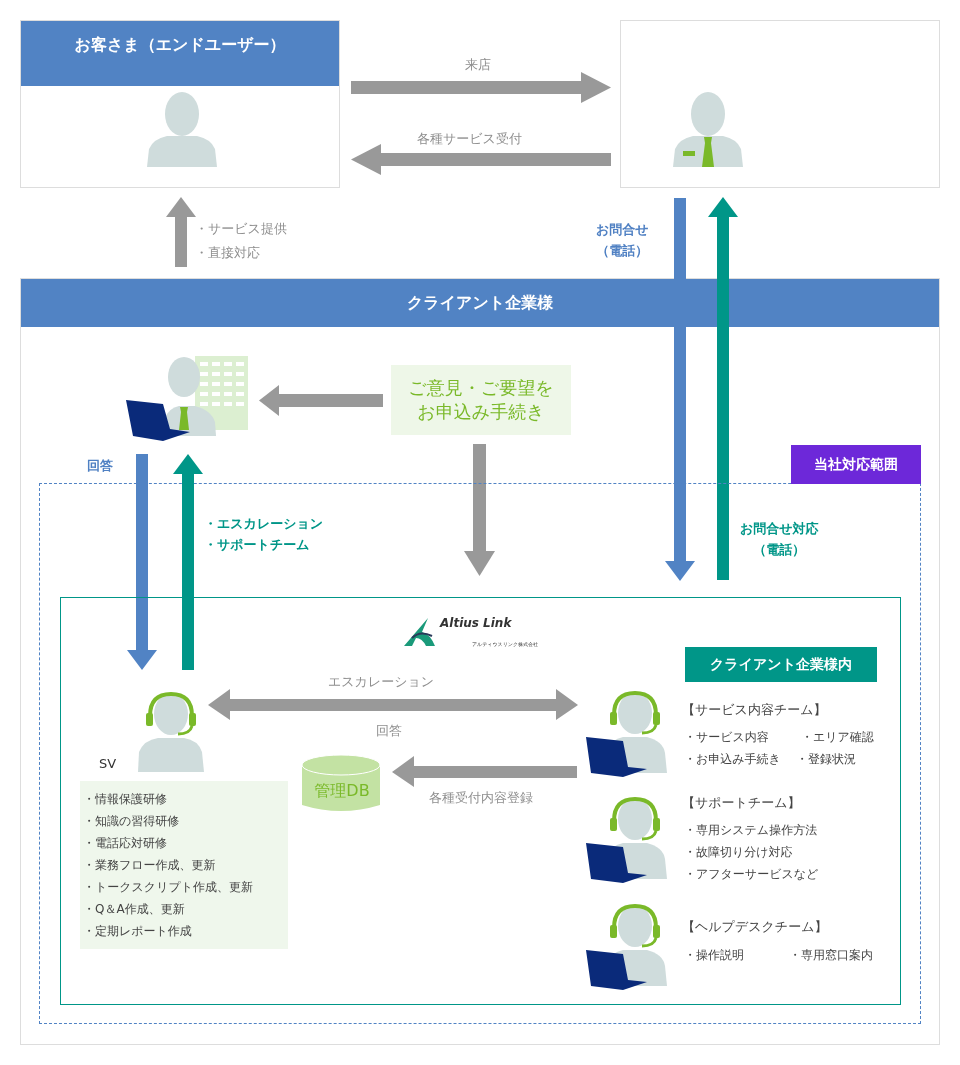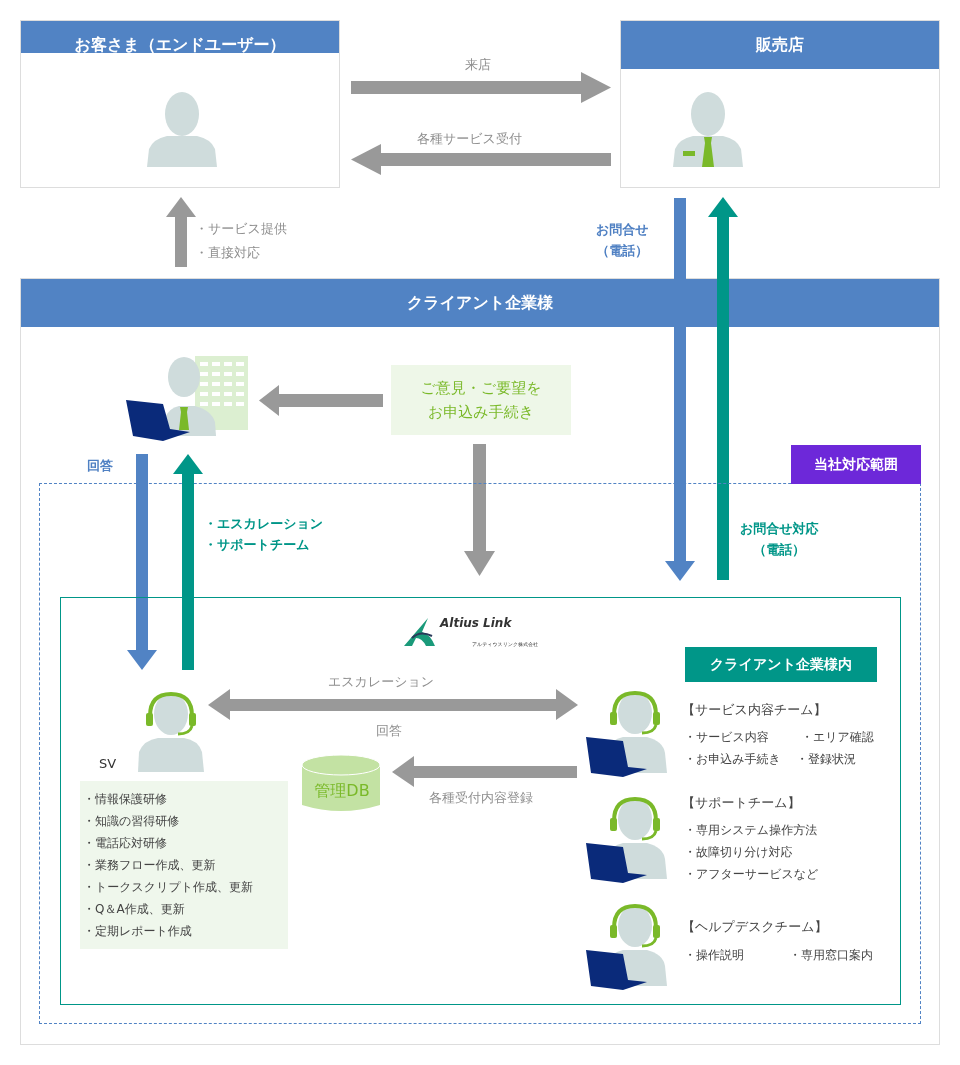--- a/index.html
+++ b/index.html
@@ -11,29 +11,28 @@
   .teal-t{color:#009688;font-weight:bold;font-size:13px;}
   .list{position:absolute;font-size:12px;color:#444;line-height:22px;white-space:nowrap;margin:0;padding:0;list-style:none;}
   .list li::before{content:"・";}
   .teamtitle{position:absolute;font-size:13px;color:#444;white-space:nowrap;}
   svg{position:absolute;overflow:visible;}
 </style>
 </head>
 <body>
 
 <div class="box" style="left:20px;top:20px;width:320px;height:168px;">
-  <div class="bhead" style="height:32px;line-height:48px;">お客さま（エンドユーザー）</div>
+  <div class="bhead" style="height:65px;line-height:48px;">お客さま（エンドユーザー）</div>
   <svg width="70" height="76" style="left:126px;top:70px;">
     <ellipse cx="35" cy="23" rx="17" ry="22" fill="#cfdcdc"></ellipse>
     <path d="M0 76 L2 58 Q6 48 20 45 L50 45 Q64 48 68 58 L70 76 Z" fill="#cfdcdc"></path>
   </svg>
 </div>
 
 <div class="box" style="left:620px;top:20px;width:320px;height:168px;">
-  <div class="bhead" style="height:48px;line-height:48px;">販売店</div>
   <svg width="70" height="76" style="left:52px;top:70px;">
     <ellipse cx="35" cy="23" rx="17" ry="22" fill="#cfdcdc"></ellipse>
     <path d="M0 76 L2 58 Q6 48 20 45 L50 45 Q64 48 68 58 L70 76 Z" fill="#cfdcdc"></path>
     <path d="M31 46 L39 46 L38 52 L41 76 L29 76 L32 52 Z" fill="#7ab929"></path>
     <rect x="10" y="60" width="12" height="5" fill="#7ab929"></rect>
   </svg>
 </div>
 
 <div class="label-gray" style="left:465px;top:56px;">来店</div>
 <svg width="260" height="32" style="left:351px;top:72px;">
@@ -81,21 +80,21 @@
       <rect x="87" y="46" width="8" height="4"></rect>
       <rect x="99" y="46" width="8" height="4"></rect>
       <rect x="111" y="46" width="8" height="4"></rect>
   </g>
   <ellipse cx="59" cy="21" rx="16" ry="20" fill="#cfdcdc"></ellipse>
   <path d="M38 80 L40 62 Q44 52 54 50 L70 50 Q86 54 90 66 L91 80 Z" fill="#cfdcdc"></path>
   <path d="M55 51 L63 51 L62 56 L64 74 L54 74 L56 56 Z" fill="#7ab929"></path>
   <polygon points="1,44 38,48 45,73 65,76 38,85 8,80" fill="#0a2a7a"></polygon>
 </svg>
 
-<div style="position:absolute;left:391px;top:365px;width:180px;height:70px;background:#eef7e8;color:#7ab929;font-size:15px;text-align:center;line-height:24px;padding-top:11px;box-sizing:border-box;">
+<div style="position:absolute;left:391px;top:365px;width:180px;height:70px;background:#eef7e8;color:#7ab929;font-size:18px;text-align:center;line-height:24px;padding-top:11px;box-sizing:border-box;">
   <div>ご意見・ご要望を</div>
   <div>お申込み手続き</div>
 </div>
 <svg width="124" height="32" style="left:259px;top:385px;">
   <polygon points="0,15.5 20,0 20,31" fill="#999"></polygon>
   <rect x="20" y="9" width="104" height="13" fill="#999"></rect>
 </svg>
 <svg width="32" height="132" style="left:464px;top:444px;">
   <rect x="9" y="0" width="13" height="107" fill="#999"></rect>
   <polygon points="0,107 31,107 15.5,132" fill="#999"></polygon>

